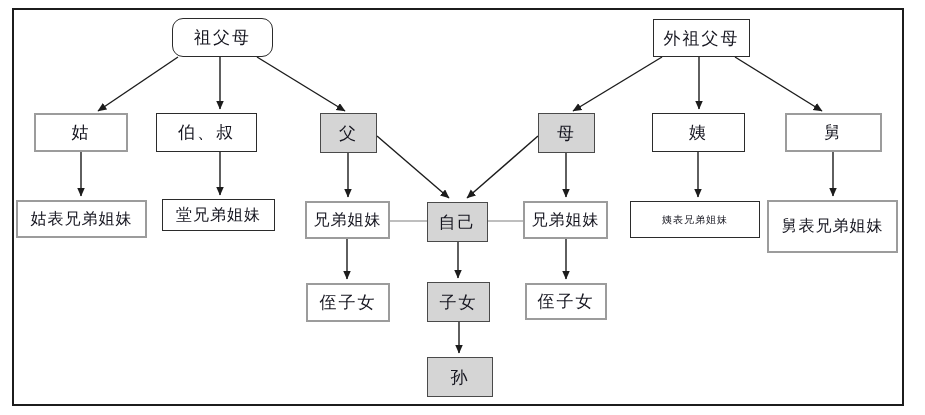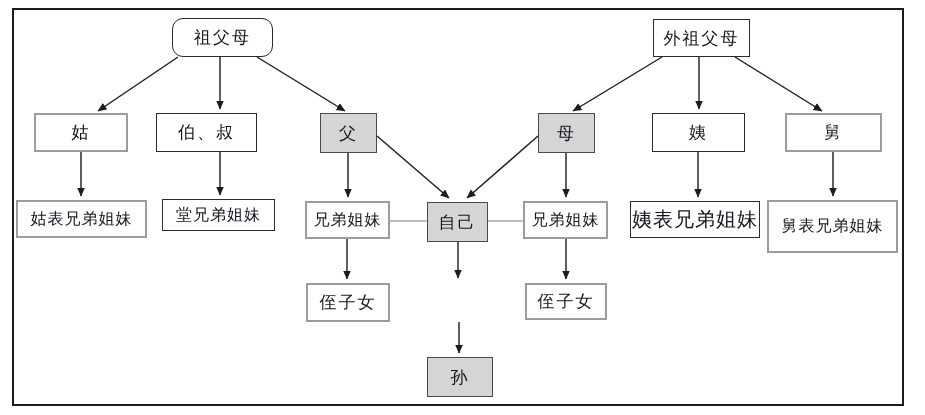--- a/index.html
+++ b/index.html
@@ -28,21 +28,21 @@
   .n-fu{left:320px;top:113px;width:57px;height:40px;}
   .n-mu{left:538px;top:113px;width:57px;height:40px;}
   .n-yi{left:652px;top:113px;width:93px;height:39px;}
   .n-jiu{left:785px;top:113px;width:97px;height:39px;}
   
   .n-gubiao{left:16px;top:200px;width:131px;height:38px;font-size:16px;letter-spacing:1px;}
   .n-tang{left:162px;top:199px;width:113px;height:32px;font-size:16px;letter-spacing:1px;}
   .n-xdL{left:305px;top:201px;width:85px;height:38px;font-size:16px;letter-spacing:1px;}
   .n-ziji{left:427px;top:202px;width:61px;height:40px;}
   .n-xdR{left:523px;top:201px;width:85px;height:38px;font-size:16px;letter-spacing:1px;}
-  .n-yibiao{left:630px;top:201px;width:130px;height:37px;font-size:20px;letter-spacing:1px;}
+  .n-yibiao{left:630px;top:201px;width:130px;height:37px;font-size:10px;letter-spacing:1px;}
   .n-jiubiao{left:767px;top:200px;width:131px;height:53px;font-size:16px;letter-spacing:1px;}
   
   .n-zhiL{left:306px;top:283px;width:84px;height:39px;}
   .n-zinv{left:427px;top:282px;width:63px;height:40px;}
   .n-zhiR{left:525px;top:283px;width:82px;height:37px;}
   
   .n-sun{left:427px;top:357px;width:66px;height:40px;}
 </style>
 </head>
 <body>
@@ -101,17 +101,18 @@
 
   <div class="node n-gubiao graybd">姑表兄弟姐妹</div>
   <div class="node n-tang">堂兄弟姐妹</div>
   <div class="node n-xdL graybd">兄弟姐妹</div>
   <div class="node n-ziji hl">自己</div>
   <div class="node n-xdR graybd">兄弟姐妹</div>
   <div class="node n-yibiao">姨表兄弟姐妹</div>
   <div class="node n-jiubiao graybd">舅表兄弟姐妹</div>
 
   <div class="node n-zhiL graybd">侄子女</div>
+  <div class="node n-zinv hl">子女</div>
   <div class="node n-zhiR graybd">侄子女</div>
 
   <div class="node n-sun hl">孙</div>
 
 </div>
 
 </body></html>

